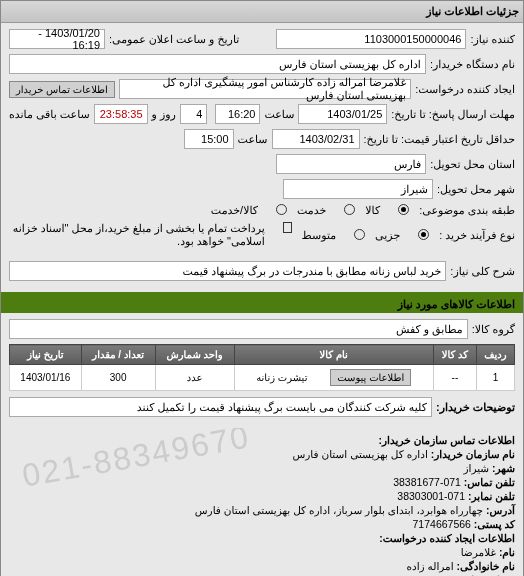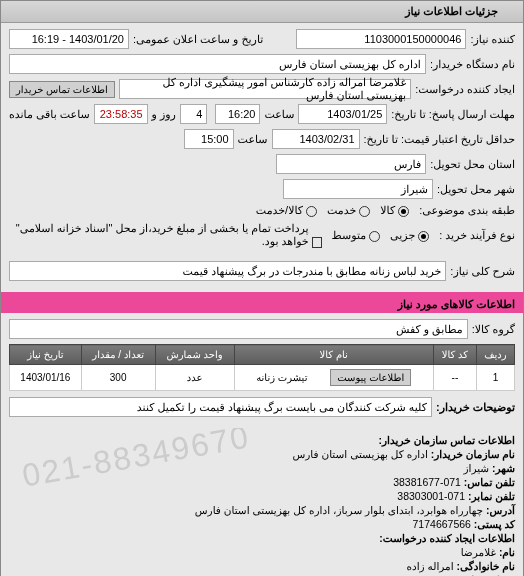--- a/index.html
+++ b/index.html
@@ -10,21 +10,21 @@
   width: 524px;
   direction: rtl;
   color: #000;
 }
 .panel {
   border: 1px solid #888;
   background: #e8e8e8;
 }
 .panel-header {
   background: linear-gradient(to bottom, #d8d8d8, #c4c4c4);
-  padding: 4px 25px;
+  padding: 4px 4px;
   font-weight: bold;
   border-bottom: 1px solid #999;
 }
 .form-body {
   padding: 6px 8px;
   background: #e8e8e8;
 }
 .row {
   display: flex;
   align-items: center;
@@ -48,31 +48,31 @@
 .btn-link {
   background: #d0d0d0;
   border: 1px solid #888;
   padding: 2px 6px;
   font-size: 10px;
   cursor: pointer;
 }
 .section-title {
   font-weight: bold;
   padding: 6px 8px 2px;
-  background: #ec4899;
+  background: #4d7c0f;
 }
 .radio-row {
   display: flex;
   align-items: center;
   gap: 10px;
 }
 .radio-item {
   display: inline-flex;
-  align-items: flex-end;
-  gap: 3px;
+  align-items: flex-start;
+  gap: 18px;
 }
 .radio-dot {
   width: 11px; height: 11px;
   border-radius: 50%;
   border: 1px solid #333;
   display: inline-block;
   position: relative;
 }
 .radio-dot.checked::after {
   content: '';
@@ -89,21 +89,21 @@
 }
 table.data {
   width: 100%;
   border-collapse: collapse;
   background: #fff;
   margin-top: 4px;
 }
 table.data th {
   background: linear-gradient(to bottom, #7a7a7a, #5c5c5c);
   color: #fff;
-  font-weight: normal;
+  font-weight: bold;
   font-size: 10px;
   padding: 4px;
   border: 1px solid #444;
   margin-top: 16px;
 }
 table.data td {
   padding: 4px;
   border: 1px solid #ccc;
   text-align: center;
   font-size: 10px;
@@ -136,24 +136,24 @@
 </head>
 <body>
 
 <div class="panel">
   <div class="panel-header">جزئیات اطلاعات نیاز</div>
 
   <div class="form-body">
 
     <div class="row">
       <span class="label">کننده نیاز:</span>
-      <span class="field" style="width:170px">1103000150000046</span>
+      <span class="field" style="width:190px">1103000150000046</span>
       <span style="flex:1"></span>
       <span class="label">تاریخ و ساعت اعلان عمومی:</span>
-      <span class="field" style="width:120px">1403/01/20 - 16:19</span>
+      <span class="field" style="width:96px">1403/01/20 - 16:19</span>
     </div>
 
     <div class="row">
       <span class="label">نام دستگاه خریدار:</span>
       <span class="field wide">اداره کل بهزیستی استان فارس</span>
     </div>
 
     <div class="row">
       <span class="label">ایجاد کننده درخواست:</span>
       <span class="field wide">غلامرضا امراله زاده کارشناس امور پیشگیری اداره کل بهزیستی استان فارس</span>

